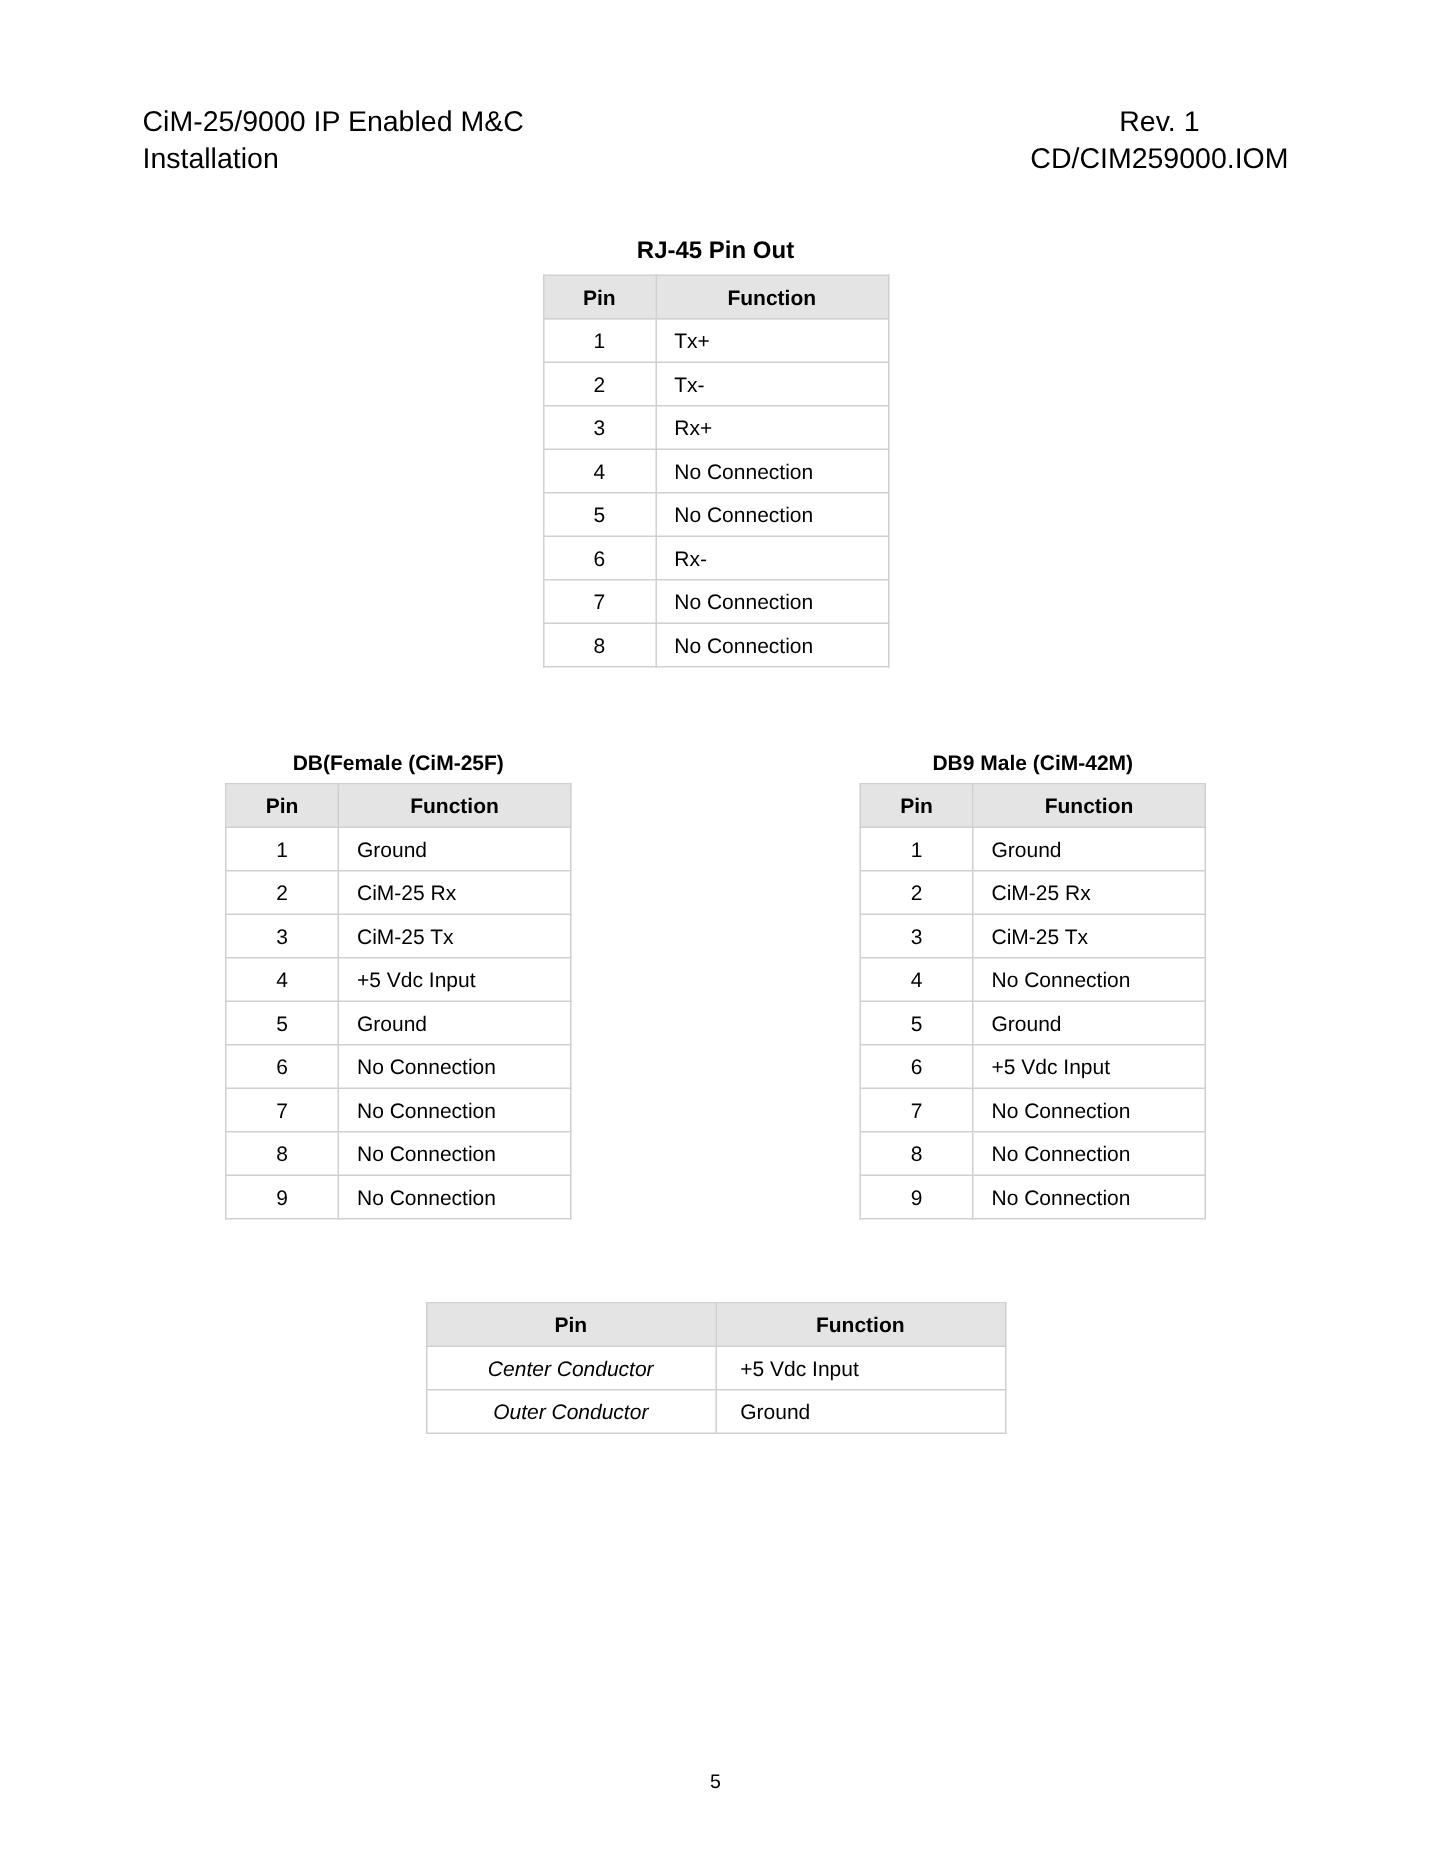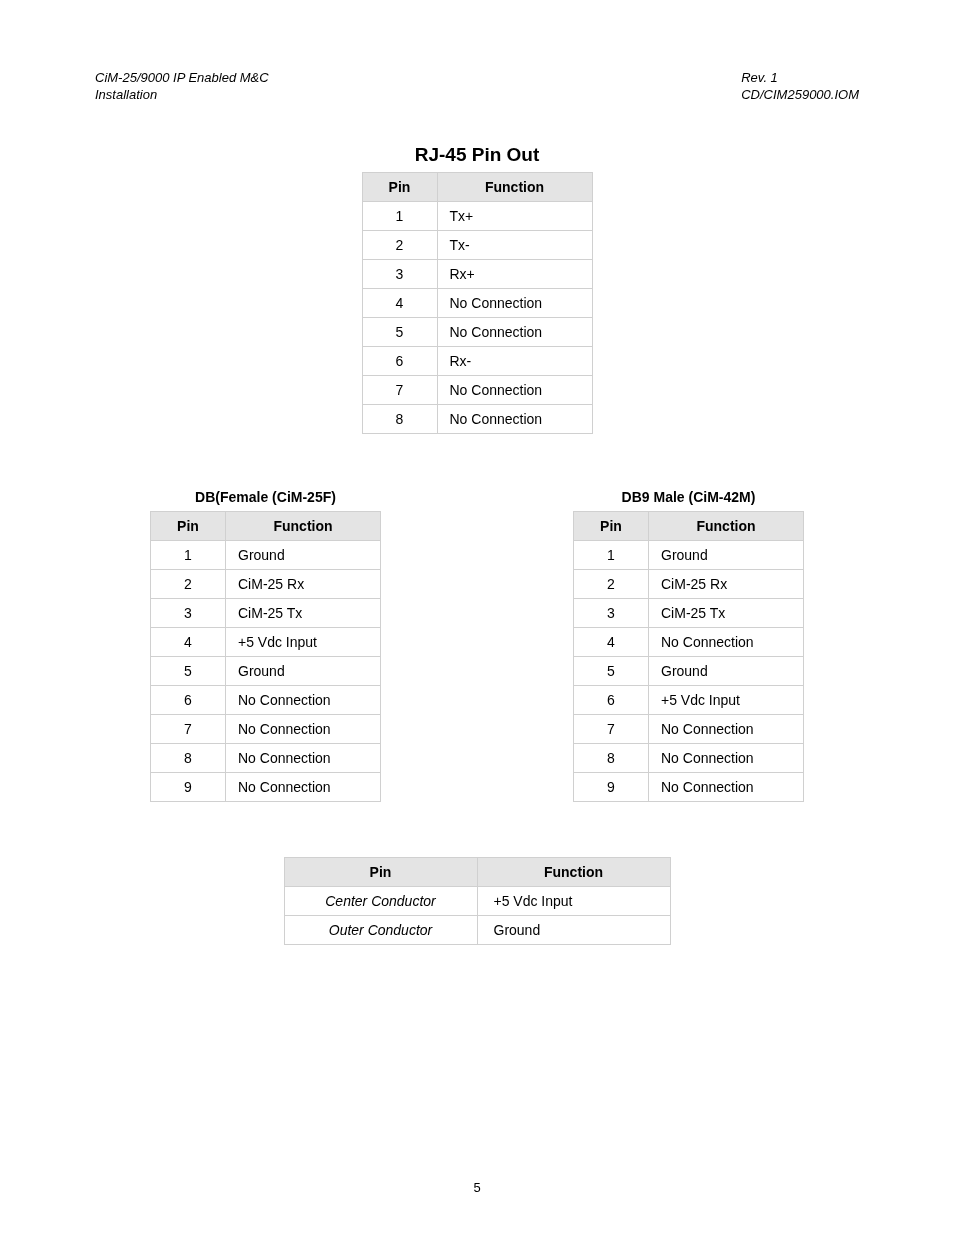--- a/index.html
+++ b/index.html
@@ -11,31 +11,30 @@
     background: #fff;
     width: 954px;
     height: 1235px;
     box-sizing: border-box;
     padding: 70px 95px 40px 95px;
     position: relative;
   }
   .header-row {
     display: flex;
     justify-content: space-between;
-    font-size: 13px;
+    font-size: 19px;
     line-height: 1.3;
     margin-bottom: 40px;
-    font-style: italic;
   }
   .header-left { text-align: left; }
-  .header-right { text-align: left; }
+  .header-right { text-align: center; }
 
   .section-title {
     font-weight: bold;
-    font-size: 19px;
+    font-size: 16px;
     text-align: center;
     margin-bottom: 6px;
   }
 
   table {
     border-collapse: collapse;
     border: 1px solid #d0d0d0;
   }
   th, td {
     border: 1px solid #d0d0d0;

